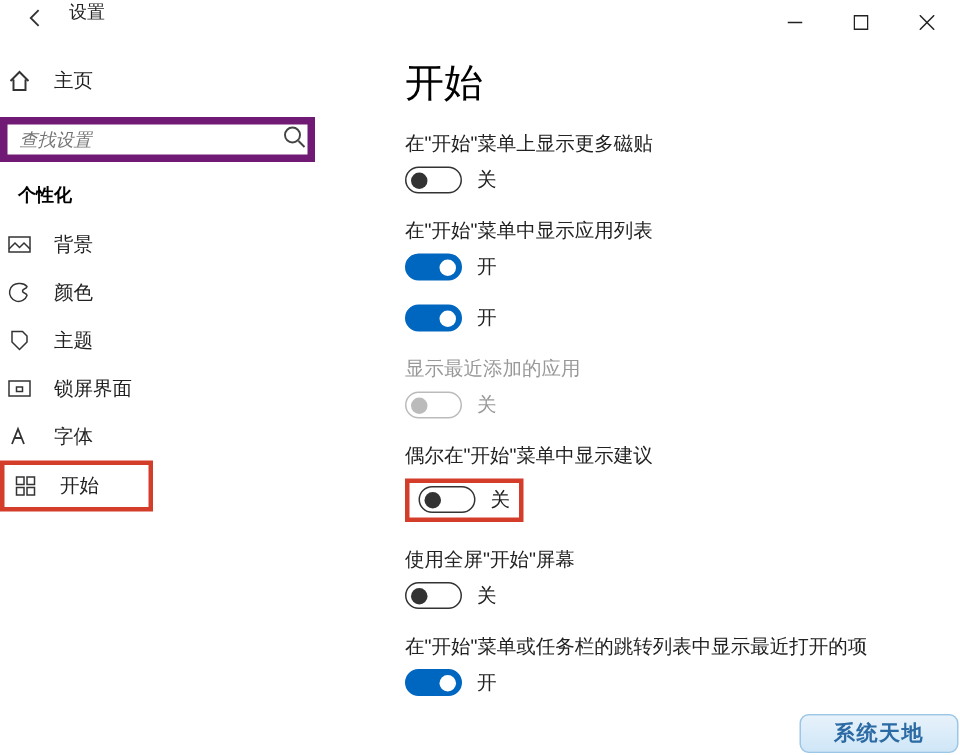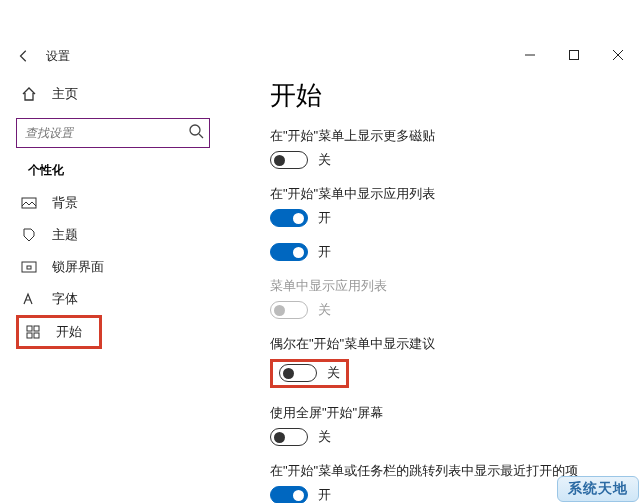--- a/index.html
+++ b/index.html
@@ -1,51 +1,51 @@
 <!DOCTYPE html>
 <html><head>
 <meta charset="utf-8">
 <style>
 * { margin: 0; padding: 0; box-sizing: border-box; font-family: "Microsoft YaHei", "Segoe UI", sans-serif; }
 body { background: #fff; width: 640px; height: 503px; overflow: hidden; position: relative; }
 
-.titlebar { height: 32px; display: flex; align-items: center; padding: 0 0 0 12px; position: relative; margin-top: 40px; }
+.titlebar { height: 32px; display: flex; align-items: flex-start; padding: 0 0 0 12px; position: relative; }
 .titlebar .back { width: 24px; height: 24px; display: flex; align-items: center; justify-content: center; color: #333; }
 .titlebar .title { margin-left: 10px; font-size: 12px; color: #222; }
 .window-controls { position: absolute; right: 0; top: 0; display: flex; }
 .window-controls .wc { width: 44px; height: 30px; display: flex; align-items: center; justify-content: center; color: #222; font-size: 11px; }
 
 .body { display: flex; height: calc(100% - 32px); }
 
-.sidebar { width: 220px; padding: 6px 0 0 16px; }
+.sidebar { width: 220px; padding: 6px 0 0 0; }
 .side-item { display: flex; align-items: center; gap: 14px; padding: 7px 4px; font-size: 13px; color: #222; cursor: pointer; }
 .side-item .ic { width: 18px; height: 18px; display: flex; align-items: center; justify-content: center; color: #333; }
 .search-wrap { margin: 8px 10px 14px 0; position: relative; }
-.search-input { width: 100%; height: 30px; border: 1px solid #701a75; padding: 0 30px 0 8px; font-size: 12px; background: #fff; color: #555; font-style: italic; }
+.search-input { width: 100%; height: 30px; border: 5px solid #701a75; padding: 0 30px 0 8px; font-size: 12px; background: #fff; color: #555; font-style: italic; }
 .search-icon { position: absolute; right: 6px; top: 5px; color: #444; }
 .section-head { font-size: 12px; font-weight: 600; margin: 4px 0 8px 12px; }
 .highlight-start { border: 3px solid #d43d2a; padding: 2px 3px; margin-bottom: 6px; margin-right: 118px; }
 
 .main { flex: 1; padding: 6px 20px 0 50px; overflow-y: auto; }
 .page-title { font-size: 26px; font-weight: 400; margin-bottom: 14px; }
 .setting { margin-bottom: 16px; }
 .setting.disabled .label { color: #999; }
 .label { font-size: 13px; color: #222; margin-bottom: 6px; }
 .toggle-row { display: flex; align-items: center; gap: 10px; }
 .toggle { width: 38px; height: 18px; border: 1px solid #333; border-radius: 10px; position: relative; background: #fff; }
 .toggle .knob { position: absolute; top: 2.5px; width: 11px; height: 11px; border-radius: 50%; background: #333; left: 3px; }
 .toggle.on { background: #0067c0; border-color: #0067c0; }
 .toggle.on .knob { left: auto; right: 3px; background: #fff; }
 .toggle.disabled { border-color: #bbb; }
 .toggle.disabled .knob { background: #bbb; }
 .state { font-size: 13px; color: #222; }
 .setting.disabled .state { color: #999; }
 .highlight-main { border: 3px solid #d43d2a; padding: 2px 6px 3px; display: inline-block; }
 
-.watermark { position: absolute; right: 1px; bottom: 1px; background: linear-gradient(#e7f2fb,#cfe6f7); border: 1px solid #9bc6e6; border-radius: 6px; padding: 3px 10px; font-size: 14px; font-weight: 600; color: #2b6aa3; letter-spacing: 1px; }
+.watermark { position: absolute; right: 1px; bottom: 1px; background: linear-gradient(#e7f2fb,#cfe6f7); border: 1px solid #9bc6e6; border-radius: 6px; padding: 3px 22px; font-size: 14px; font-weight: 600; color: #2b6aa3; letter-spacing: 1px; }
 </style>
 </head>
 <body>
 
 <div class="titlebar">
   <div class="back">
     <svg width="14" height="14" viewBox="0 0 16 16">
         <path d="M10 2 L4 8 L10 14" stroke="#333" stroke-width="1.4" fill="none"></path>
       </svg>
   </div>
@@ -95,20 +95,28 @@
     <div class="side-item">
       <span class="ic">
           <svg width="16" height="16" viewBox="0 0 16 16">
             <rect x="1" y="3" width="14" height="10" stroke="#333" fill="none"></rect>
             <path d="M1 11 L5 7 L8 10 L11 7 L15 11" stroke="#333" fill="none"></path>
           </svg>
         </span>
       <span>背景</span>
     </div>
 
+    <div class="side-item">
+      <span class="ic">
+          <svg width="16" height="16" viewBox="0 0 16 16">
+            <path d="M8 2 A6 6 0 1 0 13 10 C13 8 10 9 10 7 C10 5 13 6 13 4 A6 6 0 0 0 8 2" stroke="#333" fill="none"></path>
+          </svg>
+        </span>
+      <span>颜色</span>
+    </div>
 
     <div class="side-item">
       <span class="ic">
           <svg width="16" height="16" viewBox="0 0 16 16">
             <path d="M3 2 H10 L13 5 V9 L8 14 L3 9 Z" stroke="#333" fill="none"></path>
           </svg>
         </span>
       <span>主题</span>
     </div>
 
@@ -173,21 +181,21 @@
     <div class="setting">
       <div class="toggle-row">
         <div class="toggle on">
             <div class="knob"></div>
           </div>
         <span class="state">开</span>
       </div>
     </div>
 
     <div class="setting disabled">
-      <div class="label">菜单中显示应用列表</div>
+      <div class="label">显示最近添加的应用</div>
       <div class="toggle-row">
         <div class="toggle disabled">
             <div class="knob"></div>
           </div>
         <span class="state">关</span>
       </div>
     </div>
 
     <div class="setting">
       <div class="label">偶尔在"开始"菜单中显示建议</div>

